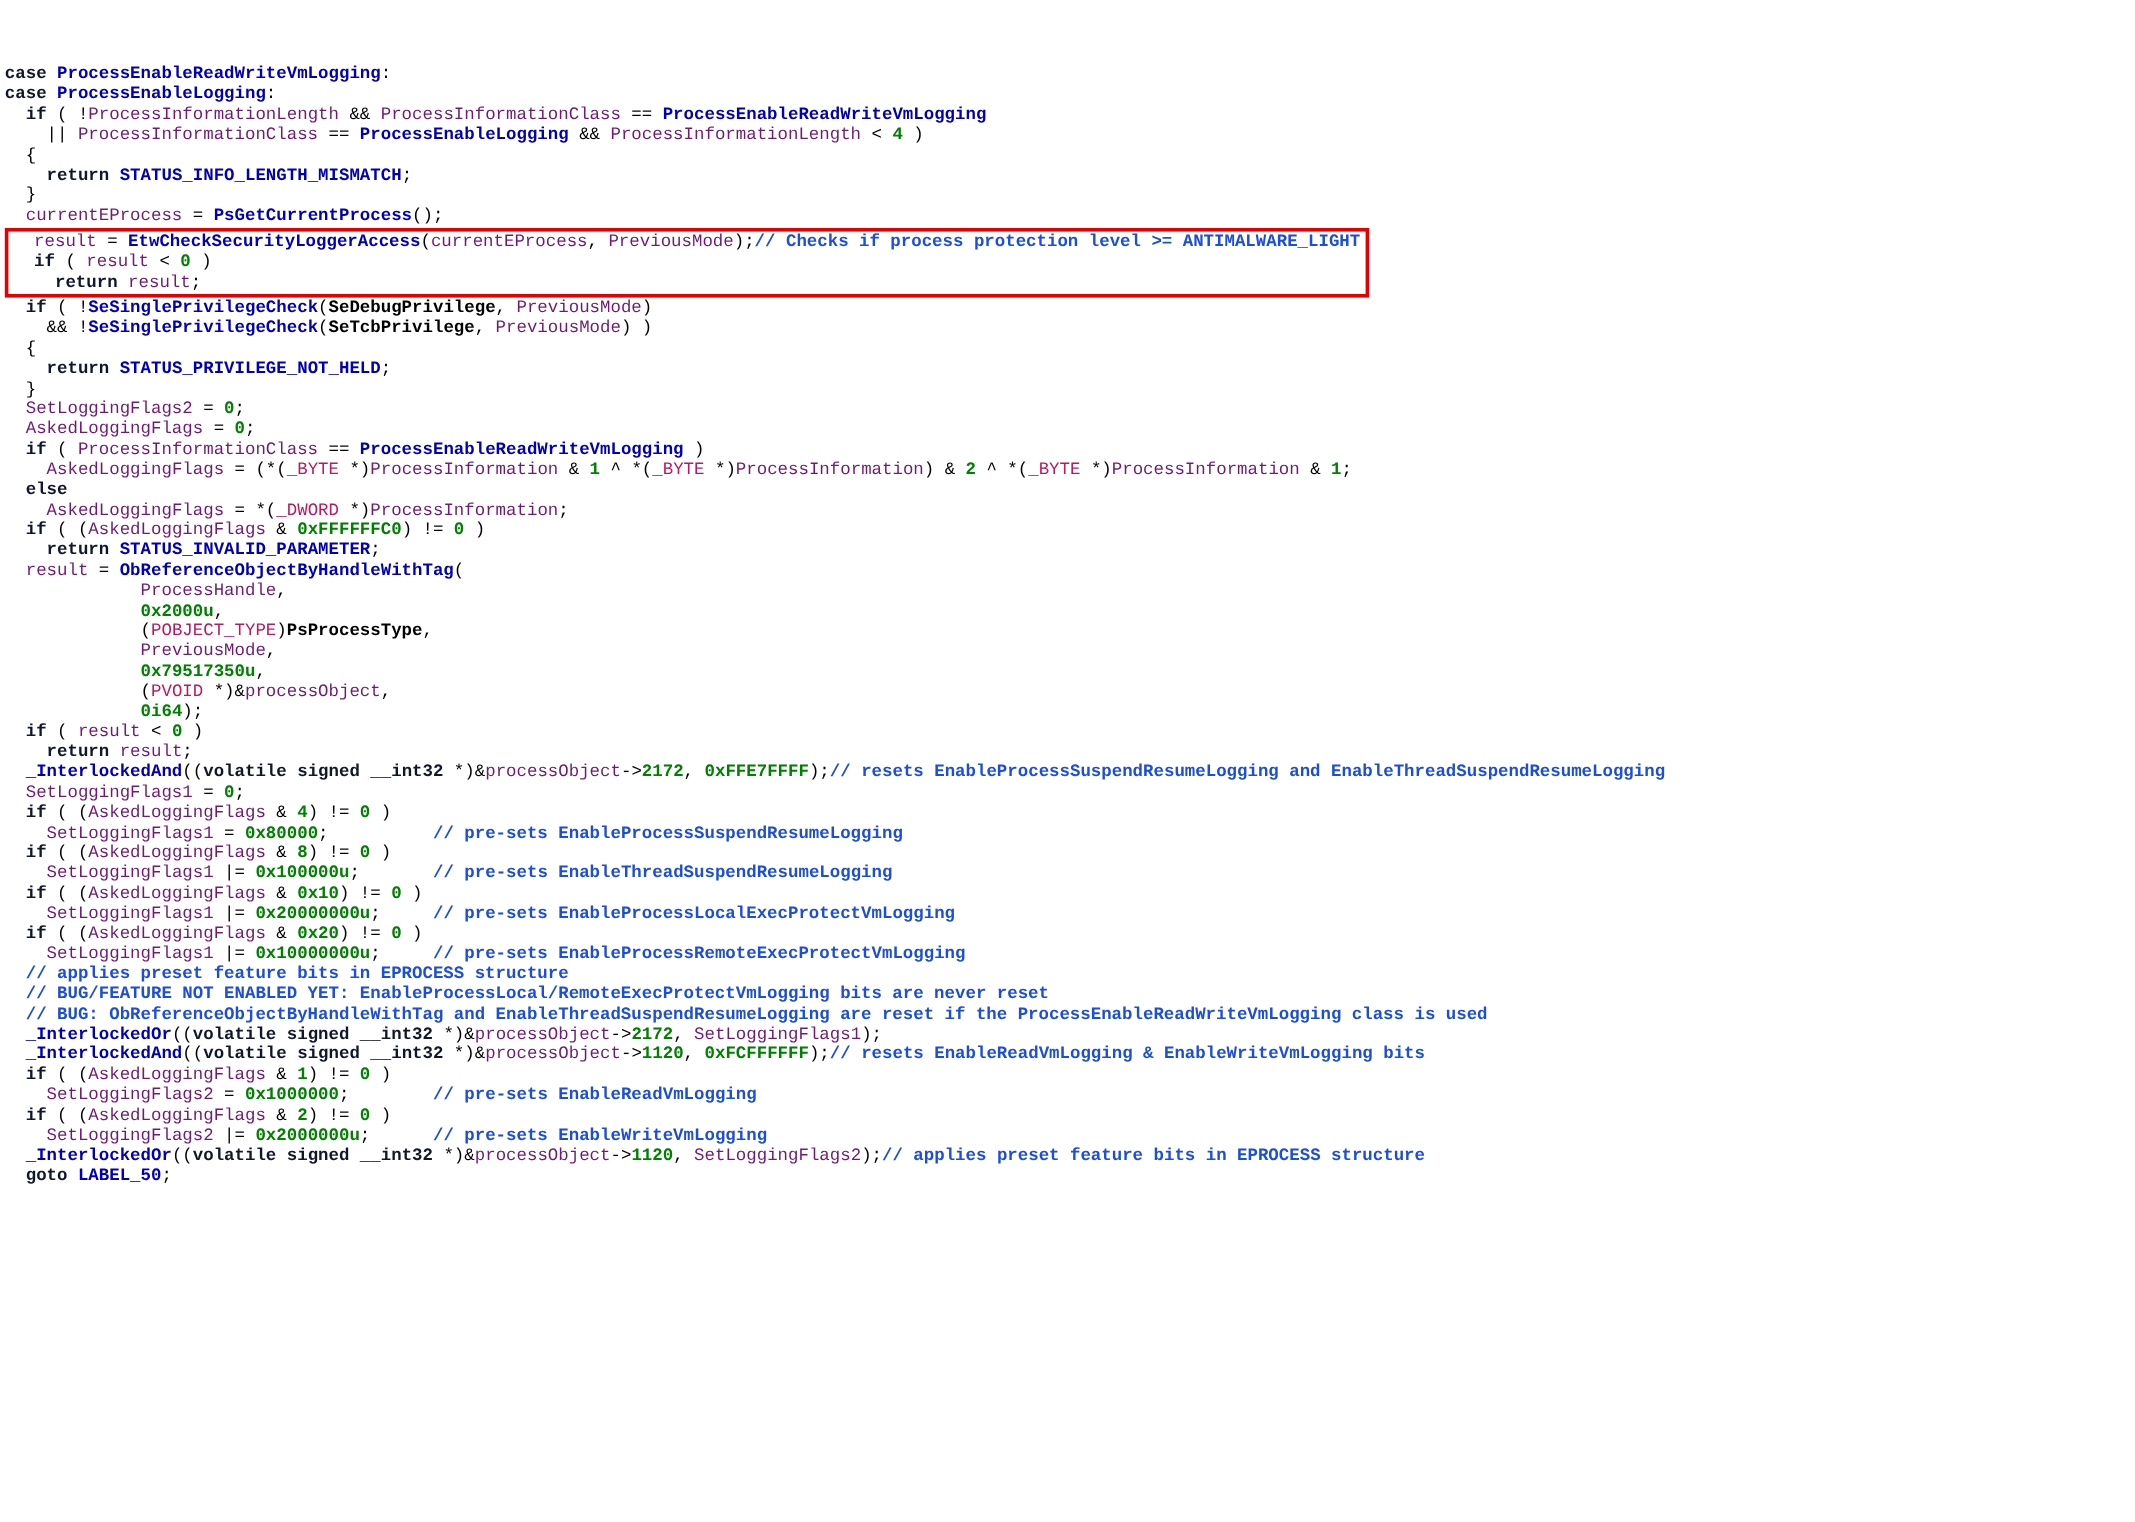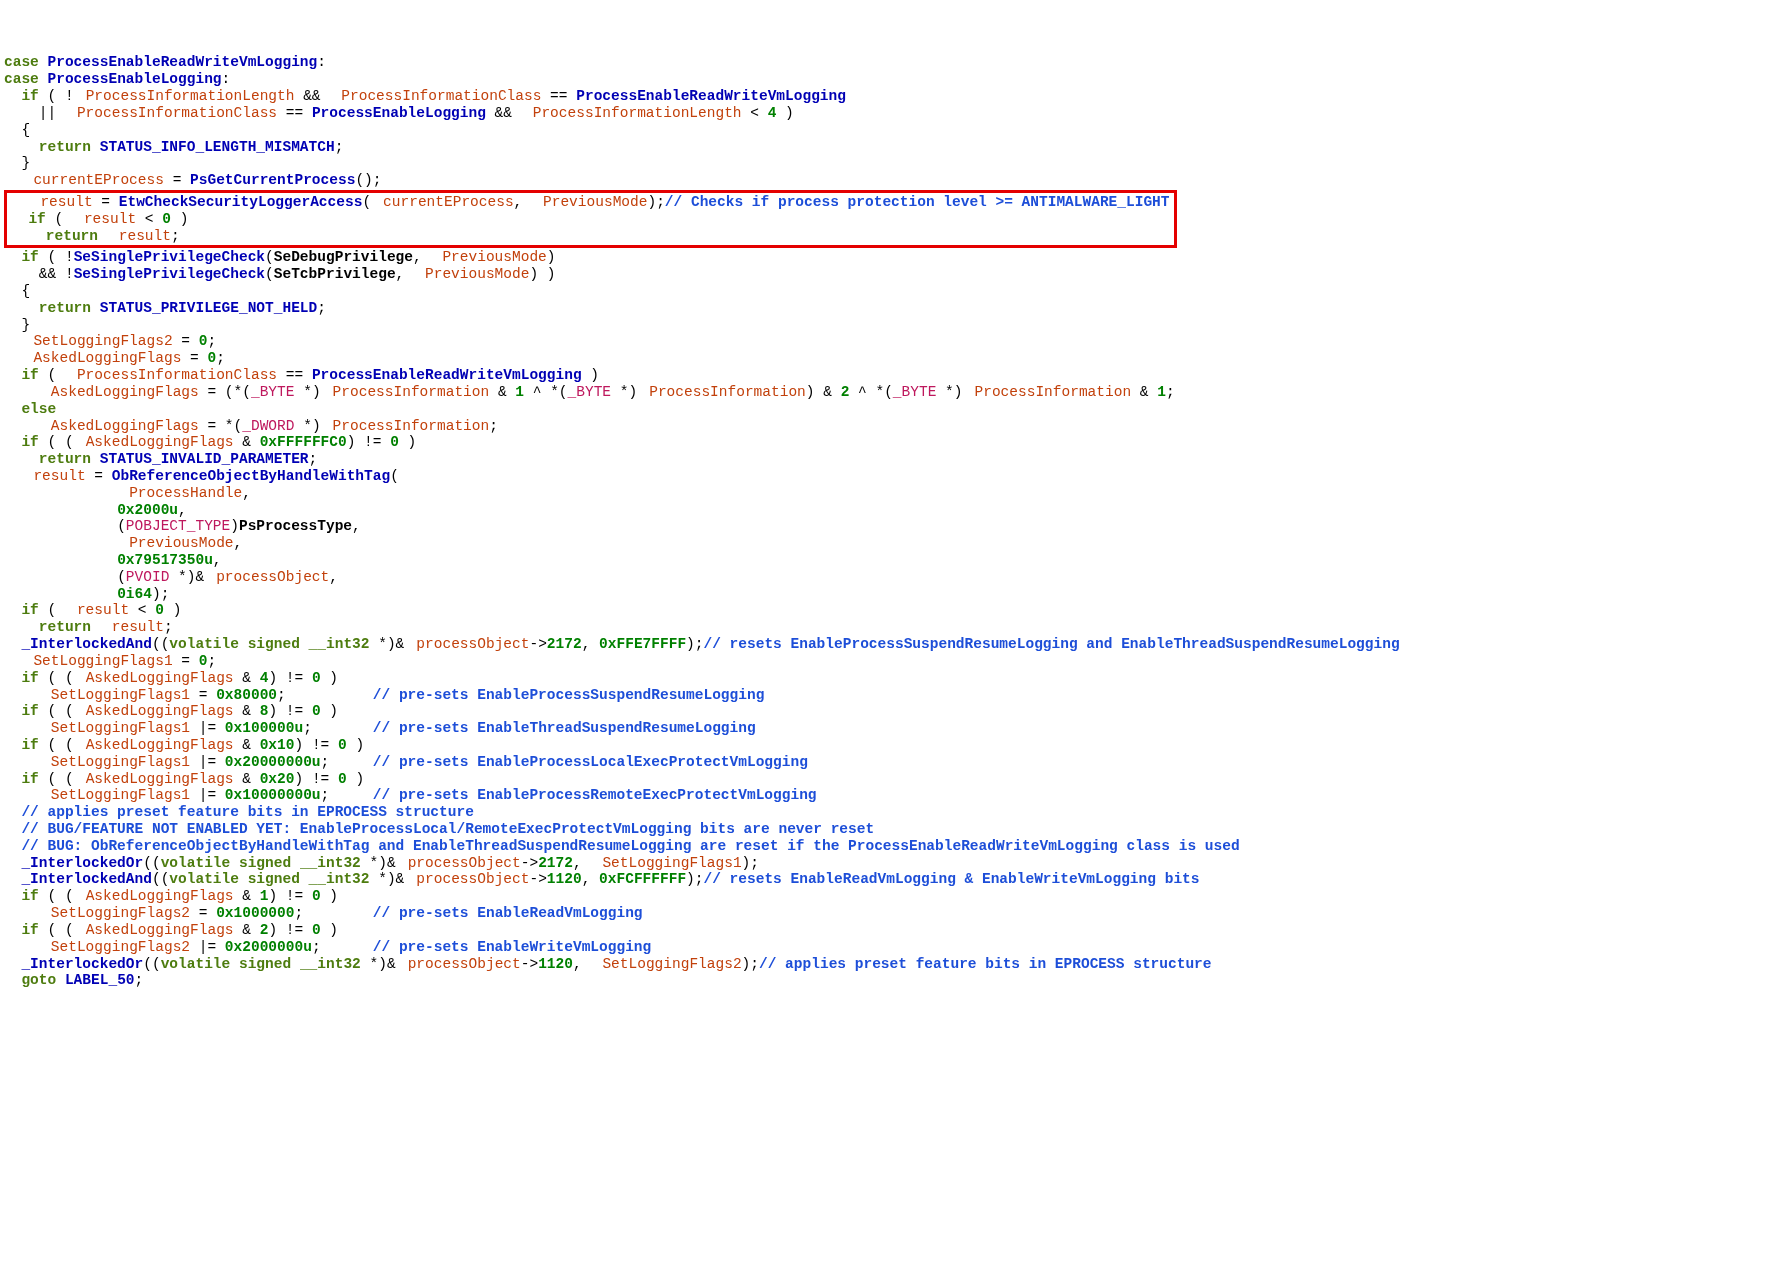--- a/index.html
+++ b/index.html
@@ -5,24 +5,24 @@
   body {
     margin: 0;
     padding: 4px;
     font-family: Consolas, "Courier New", monospace;
     font-size: 14.5px;
     line-height: 1.16;
     background: #ffffff;
     white-space: pre;
     color: #000000;
   }
-  .kw  { color: #4d7c0f; font-weight: bold; }   
+  .kw  { color: #0f172a; font-weight: bold; }   
   .dn  { color: #0000b4; font-weight: bold; margin-top: 36px; }   
   .fn  { color: #0000b4; font-weight: bold; }   
-  .var { color: #c2410c; margin-left: 12px; }                       
+  .var { color: #701a75; }                       
   .num { color: #008000; font-weight: bold; }   
   .com { color: #1d4ed8; font-weight: bold; }   
   .ty  { color: #be185d; margin-top: 12px; }
   .fb  { font-weight: bold; text-align: center; }                   
   .hlbox {
     border: 3px solid #e40000;
     padding: 1px 4px;
     margin: 1px 0;
     display: inline-block;
   }

